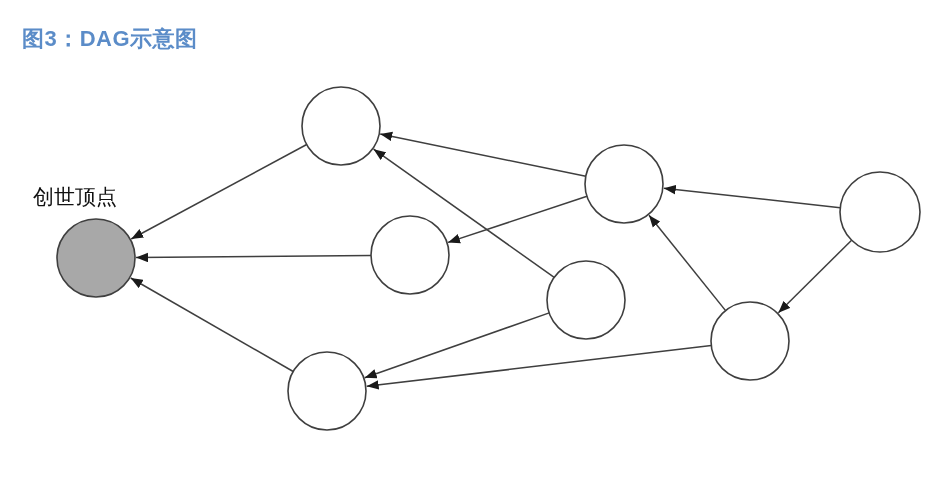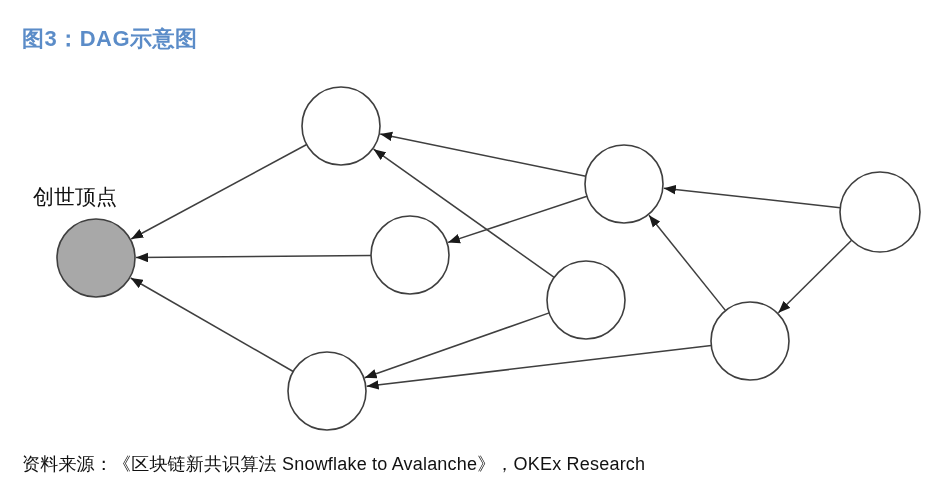--- a/index.html
+++ b/index.html
@@ -68,14 +68,13 @@
       <text x="33" y="204" font-size="21" fill="#111111" font-family="&quot;Liberation Sans&quot;, &quot;DejaVu Sans&quot;, sans-serif">创世顶点</text>
       <circle cx="341" cy="126" r="39" fill="#ffffff" stroke="#3f3f3f" stroke-width="1.6"></circle>
       <circle cx="410" cy="255" r="39" fill="#ffffff" stroke="#3f3f3f" stroke-width="1.6"></circle>
       <circle cx="586" cy="300" r="39" fill="#ffffff" stroke="#3f3f3f" stroke-width="1.6"></circle>
       <circle cx="624" cy="184" r="39" fill="#ffffff" stroke="#3f3f3f" stroke-width="1.6"></circle>
       <circle cx="880" cy="212" r="40" fill="#ffffff" stroke="#3f3f3f" stroke-width="1.6"></circle>
       <circle cx="750" cy="341" r="39" fill="#ffffff" stroke="#3f3f3f" stroke-width="1.6"></circle>
       <circle cx="327" cy="391" r="39" fill="#ffffff" stroke="#3f3f3f" stroke-width="1.6"></circle>
     </svg>
 
-  <p class="source-line">资料来源：《区块链新共识算法 Snowflake to Avalanche》，OKEx Research</p>
 </div>
 
 </body></html>

